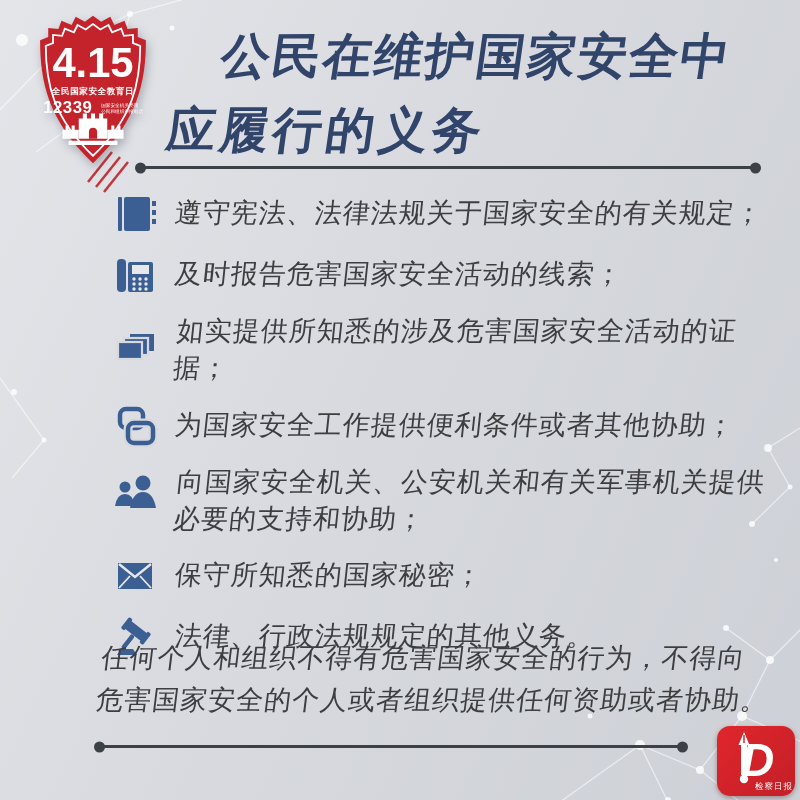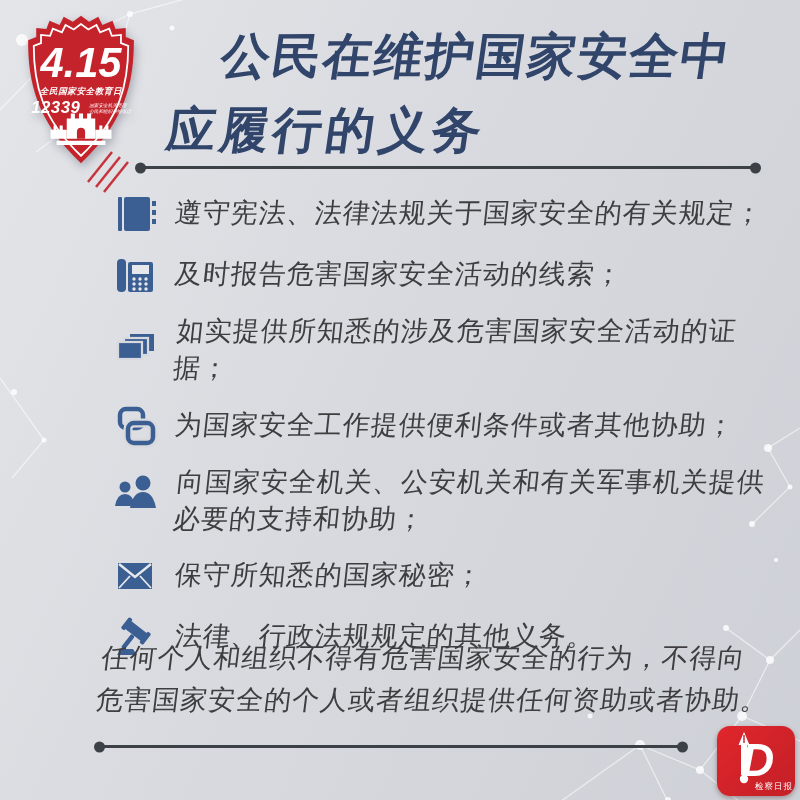--- a/index.html
+++ b/index.html
@@ -4,22 +4,22 @@
 <style>
   html,body{margin:0;padding:0;background:#9aa0a8;}
   .poster{
     position:relative;width:800px;height:800px;overflow:hidden;
     background:linear-gradient(115deg,#e3e5e9 0%,#d8dadf 45%,#cdd0d6 100%);
     font-family:"Liberation Sans","DejaVu Sans",sans-serif;
   }
   .pattern{position:absolute;inset:0;pointer-events:none;}
 
   
-  .badge{position:absolute;left:22px;top:12px;width:118px;height:156px;
-         filter:drop-shadow(2px 4px 5px rgba(40,40,60,.3));font-style:italic;}
+  .badge{position:absolute;left:34px;top:12px;width:118px;height:156px;
+         filter:drop-shadow(2px 4px 5px rgba(40,40,60,.3));}
   .badge svg{display:block;width:100%;height:100%;}
 
   
   .title{position:absolute;left:168px;top:24px;width:620px;color:#31446a;
          transform:skewX(-8deg);transform-origin:left top;font-weight:800;}
   .title .t1{font-size:49px;letter-spacing:2px;padding-left:58px;white-space:nowrap;}
   .title .t2{font-size:49px;letter-spacing:4px;padding-left:14px;margin-top:8px;white-space:nowrap;}
 
   
   .rule{position:absolute;height:3px;background:#3b4147;}

